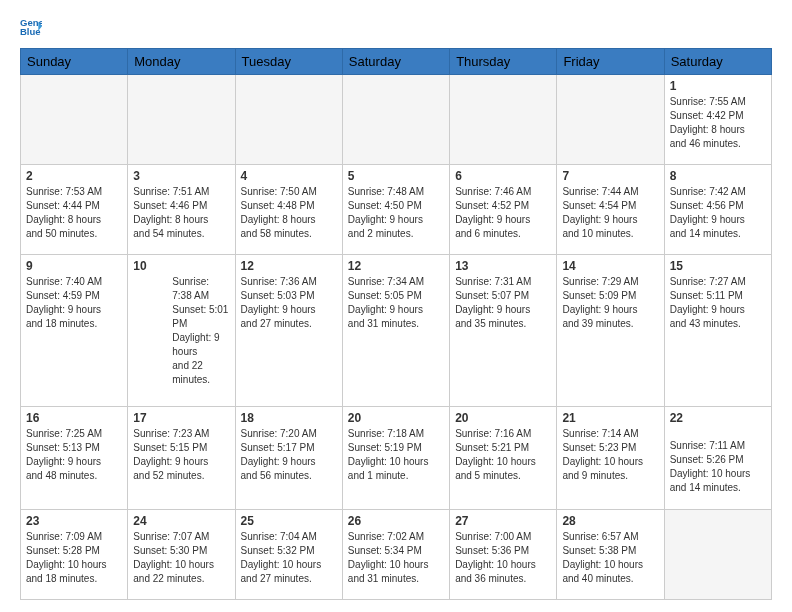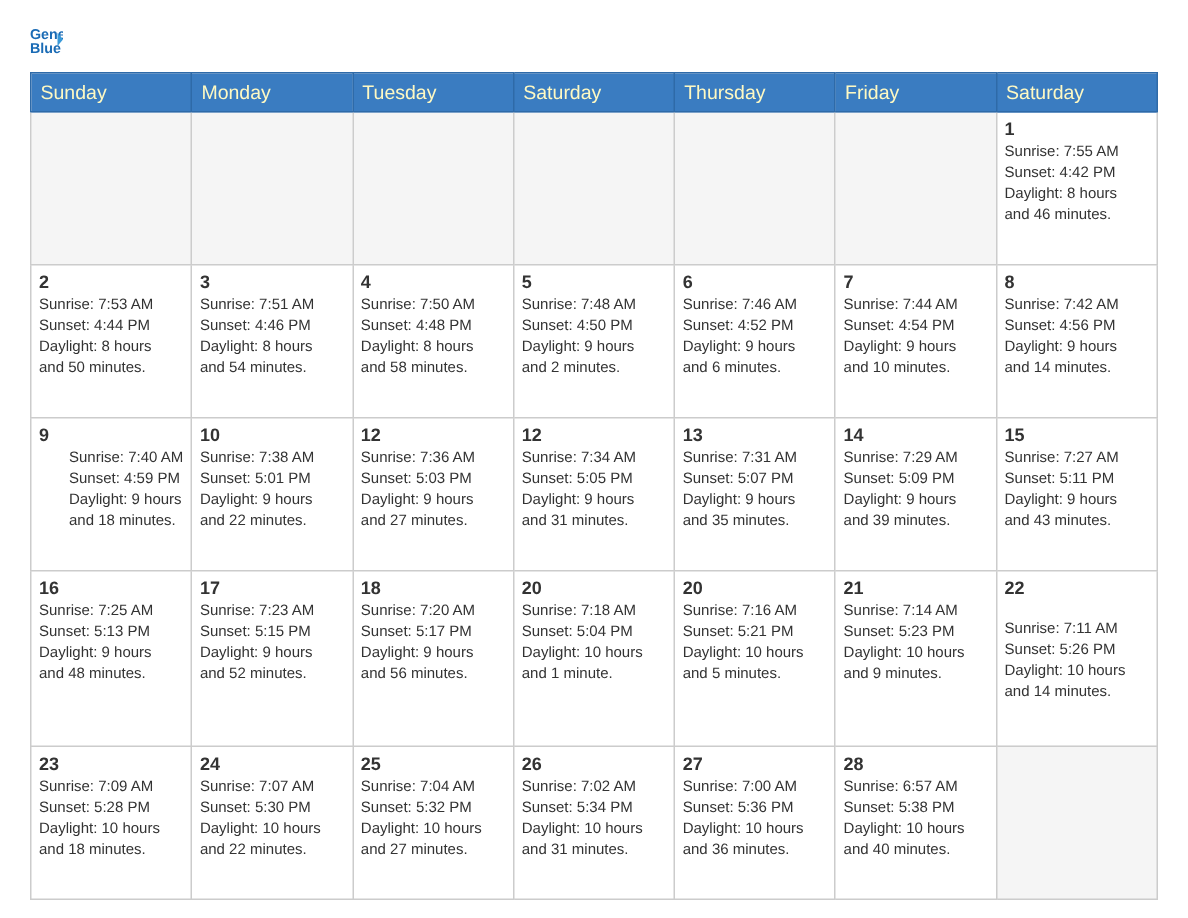--- a/index.html
+++ b/index.html
@@ -48,21 +48,21 @@
     }
     .calendar {
       flex: 1;
       border: 1px solid #ccc;
       border-collapse: collapse;
       width: 100%;
       table-layout: fixed;
     }
     .calendar th {
       background: #3a7cc1;
-      color: #fef9c3;
+      color: #000000;
       text-align: left;
       padding: 5px 6px;
       font-size: 13px;
       font-weight: normal;
       border: 1px solid #2e6aa8;
     }
     .calendar td {
       vertical-align: top;
       border: 1px solid #ccc;
       padding: 4px 5px;
@@ -182,28 +182,28 @@
             <span class="day-num">8</span>
             <div class="day-info" style="white-space: pre-line;">Sunrise: 7:42 AM
 Sunset: 4:56 PM
 Daylight: 9 hours
 and 14 minutes.</div>
           </td>
         </tr>
         <tr>
           <td>
             <span class="day-num">9</span>
-            <div class="day-info" style="white-space: pre-line; margin-left: 20px;">Sunrise: 7:40 AM
+            <div class="day-info" style="white-space: pre-line;">Sunrise: 7:40 AM
 Sunset: 4:59 PM
 Daylight: 9 hours
 and 18 minutes.</div>
           </td>
           <td>
             <span class="day-num">10</span>
-            <div class="day-info" style="white-space: pre-line;">Sunrise: 7:38 AM
+            <div class="day-info" style="white-space: pre-line; margin-left: 39px;">Sunrise: 7:38 AM
 Sunset: 5:01 PM
 Daylight: 9 hours
 and 22 minutes.</div>
           </td>
           <td>
             <span class="day-num">12</span>
             <div class="day-info" style="white-space: pre-line;">Sunrise: 7:36 AM
 Sunset: 5:03 PM
 Daylight: 9 hours
 and 27 minutes.</div>
@@ -255,21 +255,21 @@
           <td>
             <span class="day-num">18</span>
             <div class="day-info" style="white-space: pre-line;">Sunrise: 7:20 AM
 Sunset: 5:17 PM
 Daylight: 9 hours
 and 56 minutes.</div>
           </td>
           <td>
             <span class="day-num">20</span>
             <div class="day-info" style="white-space: pre-line;">Sunrise: 7:18 AM
-Sunset: 5:04 PM
+Sunset: 5:19 PM
 Daylight: 10 hours
 and 1 minute.</div>
           </td>
           <td>
             <span class="day-num">20</span>
             <div class="day-info" style="white-space: pre-line;">Sunrise: 7:16 AM
 Sunset: 5:21 PM
 Daylight: 10 hours
 and 5 minutes.</div>
           </td>

